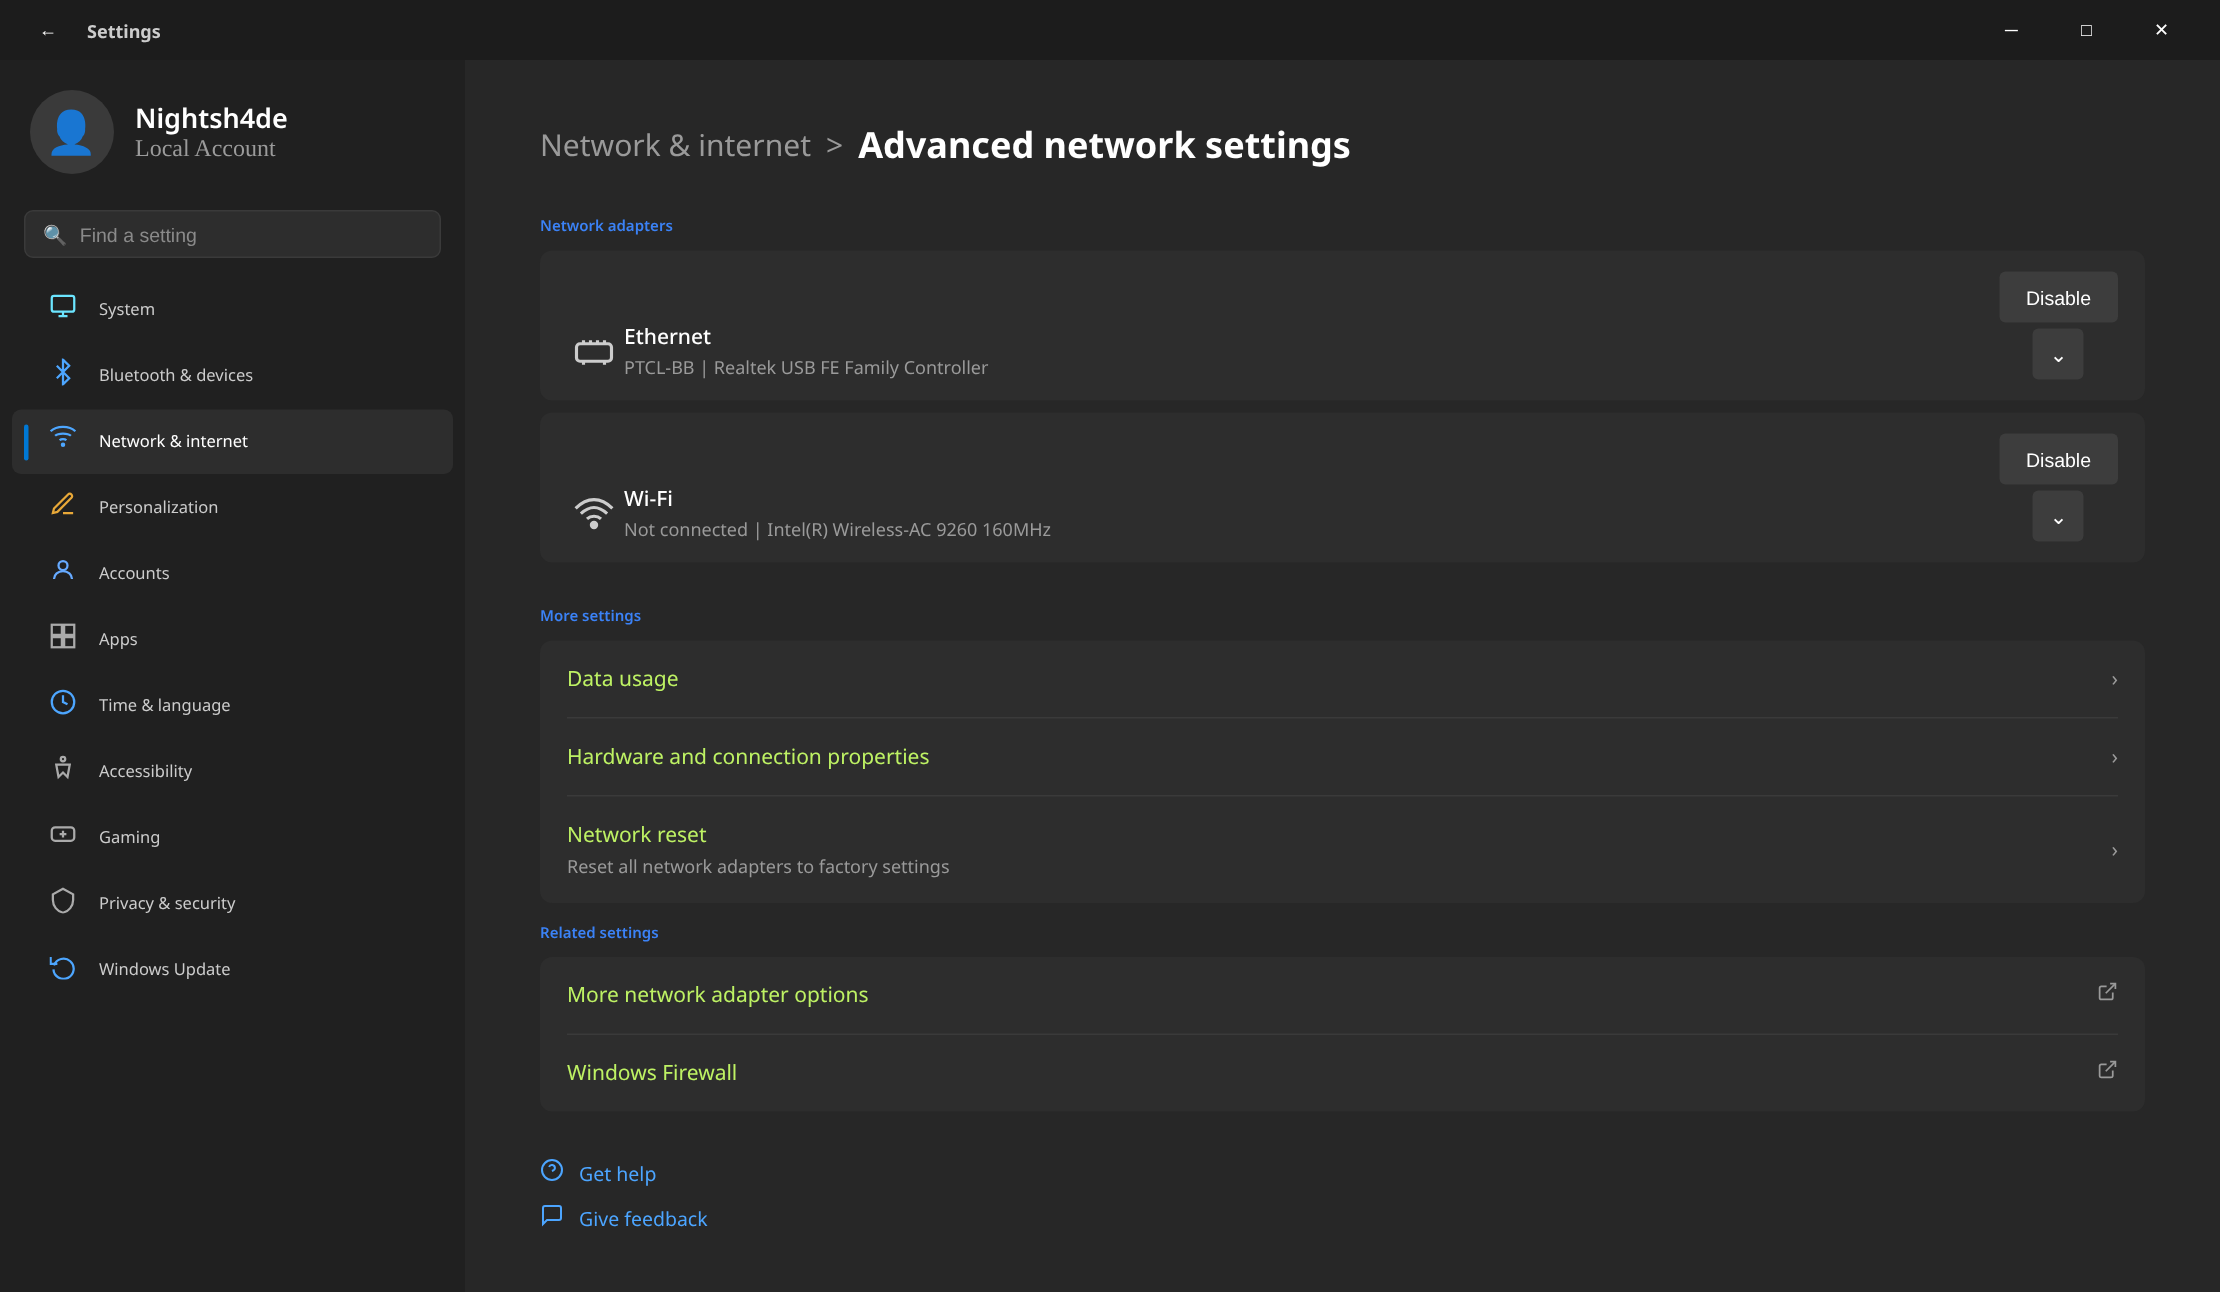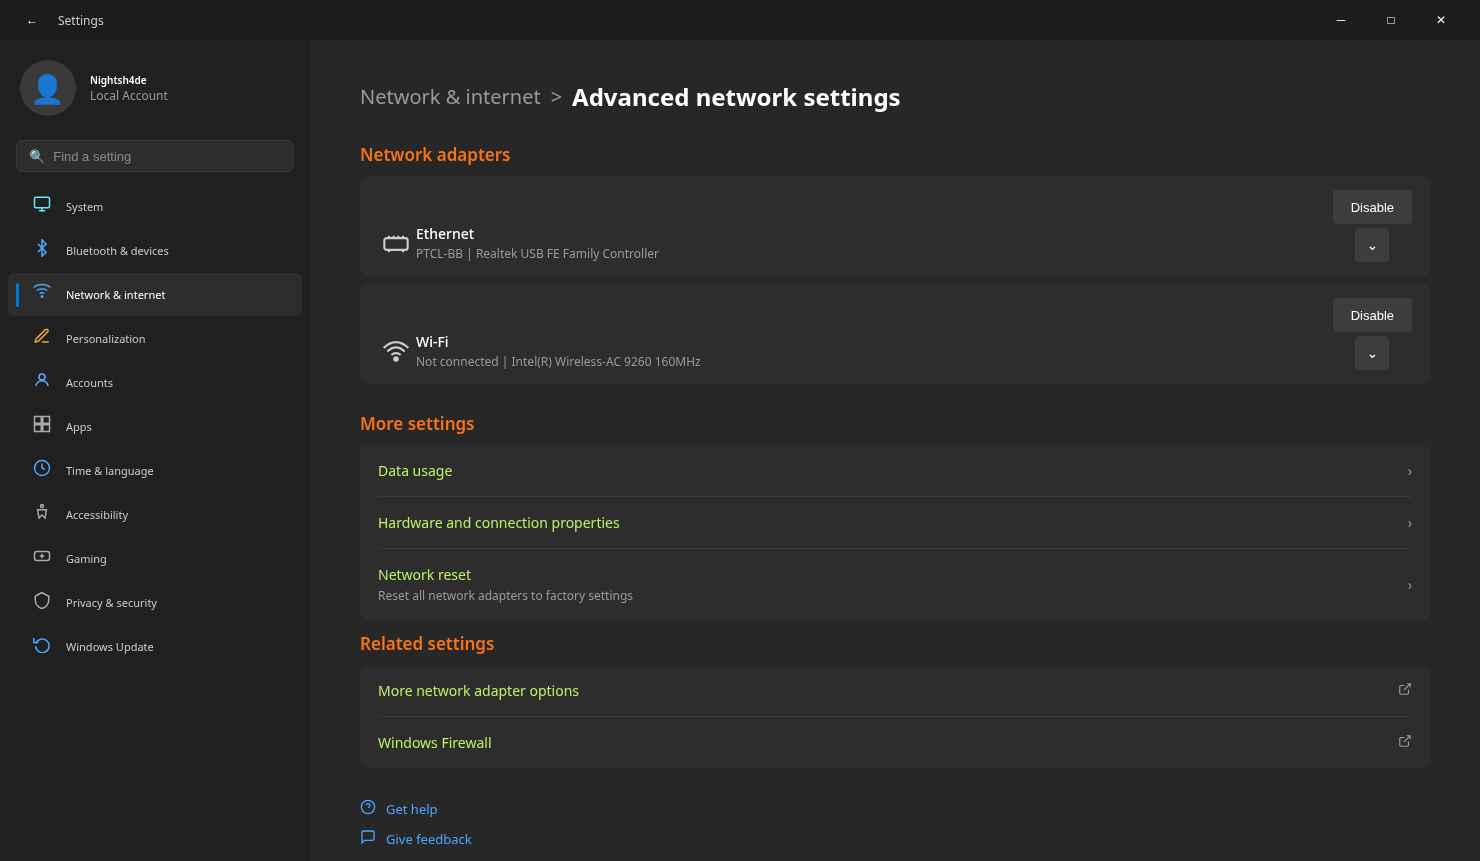--- a/index.html
+++ b/index.html
@@ -25,20 +25,21 @@
       flex-shrink: 0;
     }
     .titlebar-left {
       display: flex;
       align-items: center;
       gap: 10px;
     }
     .titlebar-title {
       font-size: 12px;
       color: #cccccc;
+      font-weight: bold;
     }
     .titlebar-controls {
       display: flex;
       gap: 4px;
     }
     .titlebar-btn {
       width: 46px;
       height: 32px;
       display: flex;
       align-items: center;
@@ -88,27 +89,28 @@
     }
     .avatar-icon {
       font-size: 28px;
       color: #aaaaaa;
     }
     .user-info {
       display: flex;
       flex-direction: column;
     }
     .user-name {
-      font-size: 10px;
+      font-size: 18px;
       font-weight: 600;
       color: #ffffff;
     }
     .user-type {
-      font-size: 12px;
+      font-size: 16px;
       color: #9a9a9a;
+      font-family: Liberation Serif, serif;
     }
 
     
     .search-container {
       padding: 8px 16px 12px 16px;
     }
     .search-box {
       display: flex;
       align-items: center;
       background: #2d2d2d;
@@ -186,23 +188,23 @@
       color: #9a9a9a;
     }
     .breadcrumb-current {
       font-size: 24px;
       font-weight: 700;
       color: #ffffff;
     }
 
     
     .section-title {
-      font-size: 17px;
+      font-size: 10px;
       font-weight: 600;
-      color: #f97316;
+      color: #3b82f6;
       margin-bottom: 10px;
       margin-top: 20px;
     }
 
     
     .card {
       background: #2d2d2d;
       border-radius: 8px;
       margin-bottom: 4px;
       overflow: hidden;

